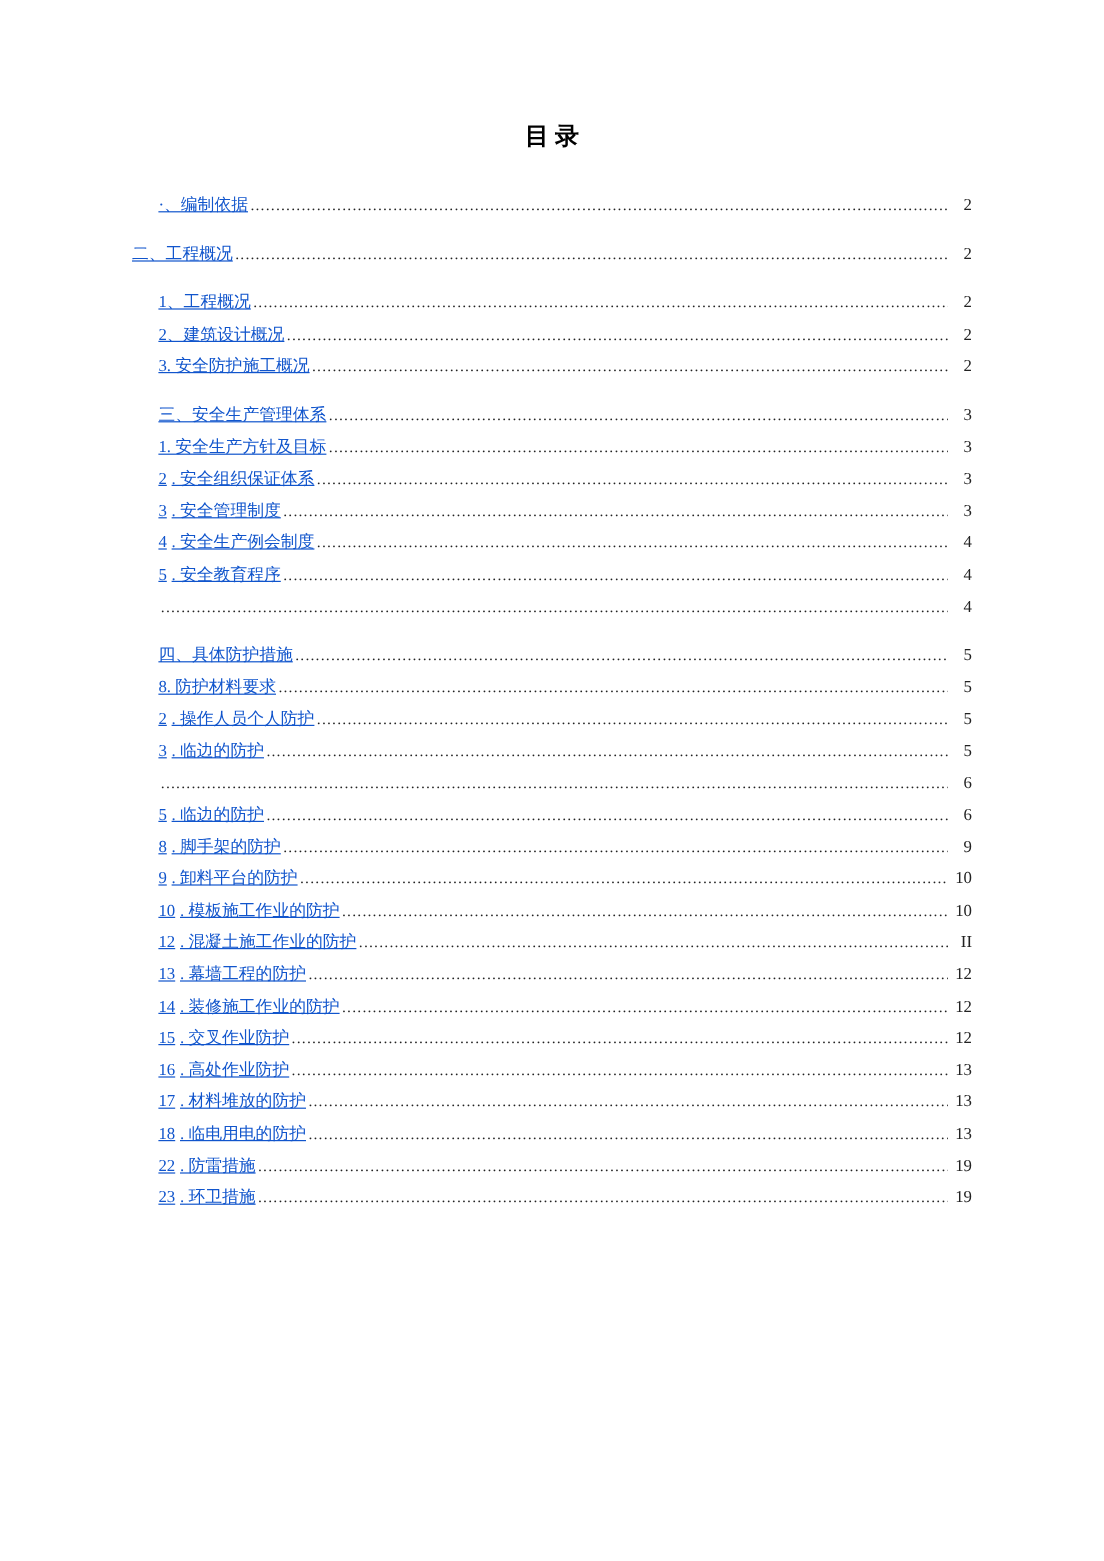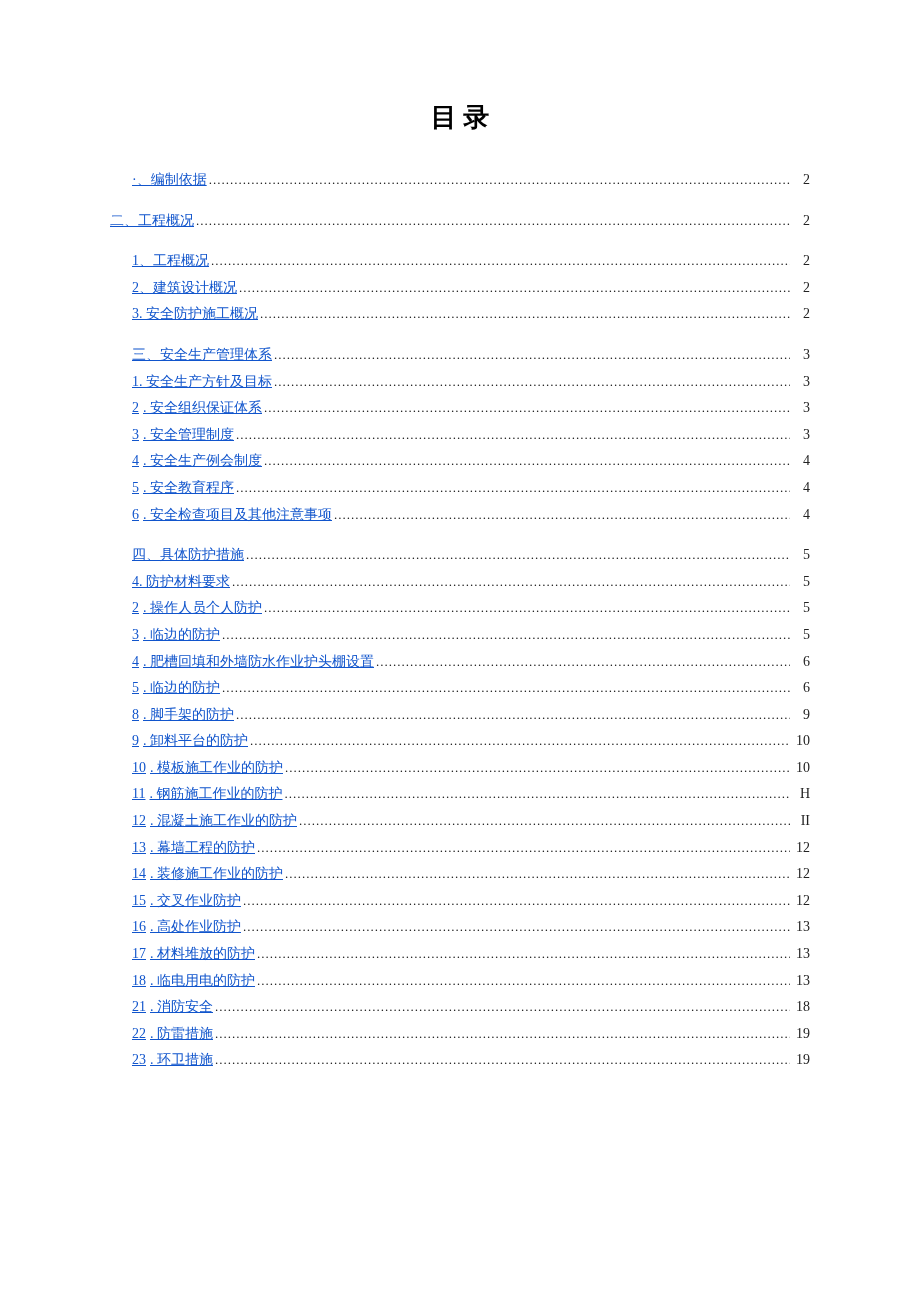--- a/index.html
+++ b/index.html
@@ -5,21 +5,21 @@
     * { margin: 0; padding: 0; box-sizing: border-box; }
     body {
       background: #fff;
       font-family: "SimSun", "宋体", serif;
       width: 920px;
       min-height: 1301px;
       padding: 100px 110px 60px 110px;
     }
     .page-title {
       text-align: center;
-      font-size: 26px;
+      font-size: 20px;
       font-weight: bold;
       margin-bottom: 32px;
       font-family: "SimSun", "宋体", serif;
     }
     .toc-block { margin-bottom: 14px; }
     .toc-row {
       display: flex;
       align-items: baseline;
       line-height: 1.9;
       font-size: 14px;
@@ -112,48 +112,46 @@
         <a class="toc-label" href="#"><span class="num-sep">4</span><span>. 安全生产例会制度</span></a>
         <span class="dots"></span>
         <span class="page-num">4</span>
       </div>
       <div class="toc-row indent-1">
         <a class="toc-label" href="#"><span class="num-sep">5</span><span>. 安全教育程序</span></a>
         <span class="dots"></span>
         <span class="page-num">4</span>
       </div>
       <div class="toc-row indent-1">
-        <a class="toc-label" href="#"><span class="num-sep">6</span><span>. 安全检查项目及其他注意事项</span></a>
         <span class="dots"></span>
         <span class="page-num">4</span>
       </div>
     </div>
     <div class="toc-block">
       <div class="toc-row indent-1">
         <a class="toc-label" href="#"><span>四、具体防护措施</span></a>
         <span class="dots"></span>
         <span class="page-num">5</span>
       </div>
       <div class="toc-row indent-1">
-        <a class="toc-label" href="#"><span>4. 防护材料要求</span></a>
+        <a class="toc-label" href="#"><span>8. 防护材料要求</span></a>
         <span class="dots"></span>
         <span class="page-num">5</span>
       </div>
       <div class="toc-row indent-1">
         <a class="toc-label" href="#"><span class="num-sep">2</span><span>. 操作人员个人防护</span></a>
         <span class="dots"></span>
         <span class="page-num">5</span>
       </div>
       <div class="toc-row indent-1">
         <a class="toc-label" href="#"><span class="num-sep">3</span><span>. 临边的防护</span></a>
         <span class="dots"></span>
         <span class="page-num">5</span>
       </div>
       <div class="toc-row indent-1">
-        <a class="toc-label" href="#"><span class="num-sep">4</span><span>. 肥槽回填和外墙防水作业护头棚设置</span></a>
         <span class="dots"></span>
         <span class="page-num">6</span>
       </div>
       <div class="toc-row indent-1">
         <a class="toc-label" href="#"><span class="num-sep">5</span><span>. 临边的防护</span></a>
         <span class="dots"></span>
         <span class="page-num">6</span>
       </div>
       <div class="toc-row indent-1">
         <a class="toc-label" href="#"><span class="num-sep">8</span><span>. 脚手架的防护</span></a>
@@ -164,25 +162,20 @@
         <a class="toc-label" href="#"><span class="num-sep">9</span><span>. 卸料平台的防护</span></a>
         <span class="dots"></span>
         <span class="page-num">10</span>
       </div>
       <div class="toc-row indent-1">
         <a class="toc-label" href="#"><span class="num-sep">10</span><span>. 模板施工作业的防护</span></a>
         <span class="dots"></span>
         <span class="page-num">10</span>
       </div>
       <div class="toc-row indent-1">
-        <a class="toc-label" href="#"><span class="num-sep">11</span><span>. 钢筋施工作业的防护</span></a>
-        <span class="dots"></span>
-        <span class="page-num">H</span>
-      </div>
-      <div class="toc-row indent-1">
         <a class="toc-label" href="#"><span class="num-sep">12</span><span>. 混凝土施工作业的防护</span></a>
         <span class="dots"></span>
         <span class="page-num">II</span>
       </div>
       <div class="toc-row indent-1">
         <a class="toc-label" href="#"><span class="num-sep">13</span><span>. 幕墙工程的防护</span></a>
         <span class="dots"></span>
         <span class="page-num">12</span>
       </div>
       <div class="toc-row indent-1">
@@ -202,25 +195,20 @@
       </div>
       <div class="toc-row indent-1">
         <a class="toc-label" href="#"><span class="num-sep">17</span><span>. 材料堆放的防护</span></a>
         <span class="dots"></span>
         <span class="page-num">13</span>
       </div>
       <div class="toc-row indent-1">
         <a class="toc-label" href="#"><span class="num-sep">18</span><span>. 临电用电的防护</span></a>
         <span class="dots"></span>
         <span class="page-num">13</span>
-      </div>
-      <div class="toc-row indent-1">
-        <a class="toc-label" href="#"><span class="num-sep">21</span><span>. 消防安全</span></a>
-        <span class="dots"></span>
-        <span class="page-num">18</span>
       </div>
       <div class="toc-row indent-1">
         <a class="toc-label" href="#"><span class="num-sep">22</span><span>. 防雷措施</span></a>
         <span class="dots"></span>
         <span class="page-num">19</span>
       </div>
       <div class="toc-row indent-1">
         <a class="toc-label" href="#"><span class="num-sep">23</span><span>. 环卫措施</span></a>
         <span class="dots"></span>
         <span class="page-num">19</span>

